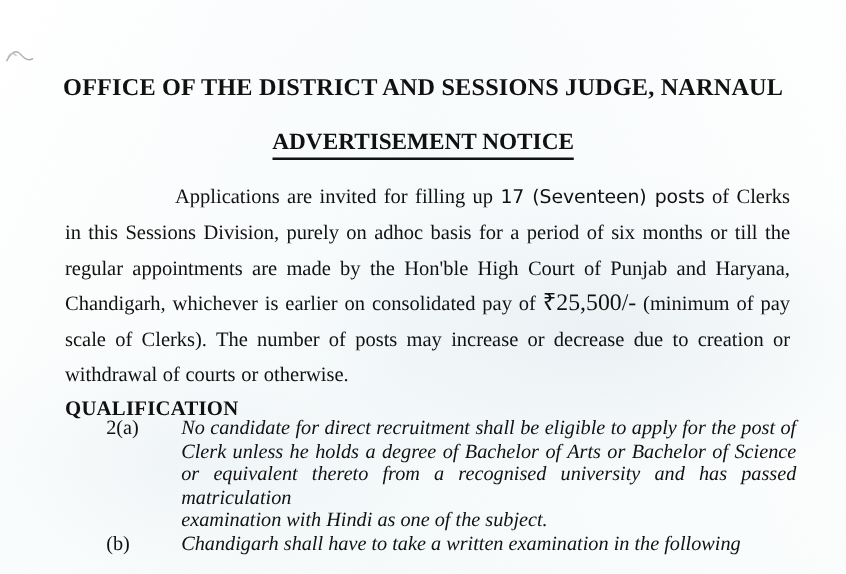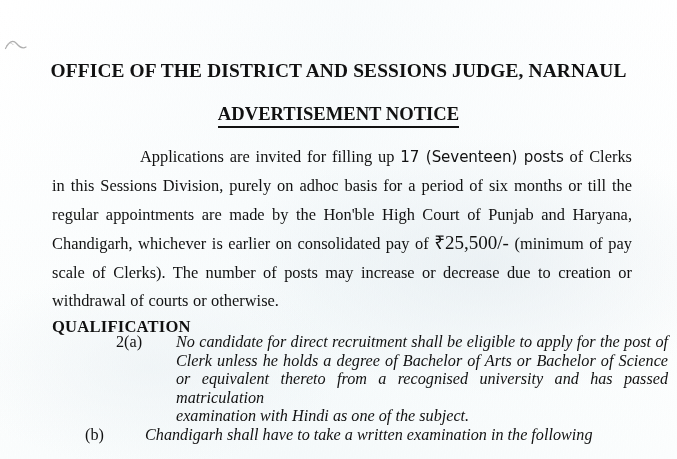--- a/index.html
+++ b/index.html
@@ -132,21 +132,20 @@
     font-size: 16.2px;
     line-height: 18.6px;
     text-align: justify;
     text-justify: inter-word;
     font-style: italic;
   }
   .clause-a {
     left: 85px;
     top: 316px;
     width: 552px;
-    margin-left: 31px;
   }
   .clause-a .clause-body { width: 492px; }
   .clause-b {
     left: 85px;
     top: 409px;
     width: 552px;
   }
   .clause-b .clause-body { width: 492px; }
 
   

